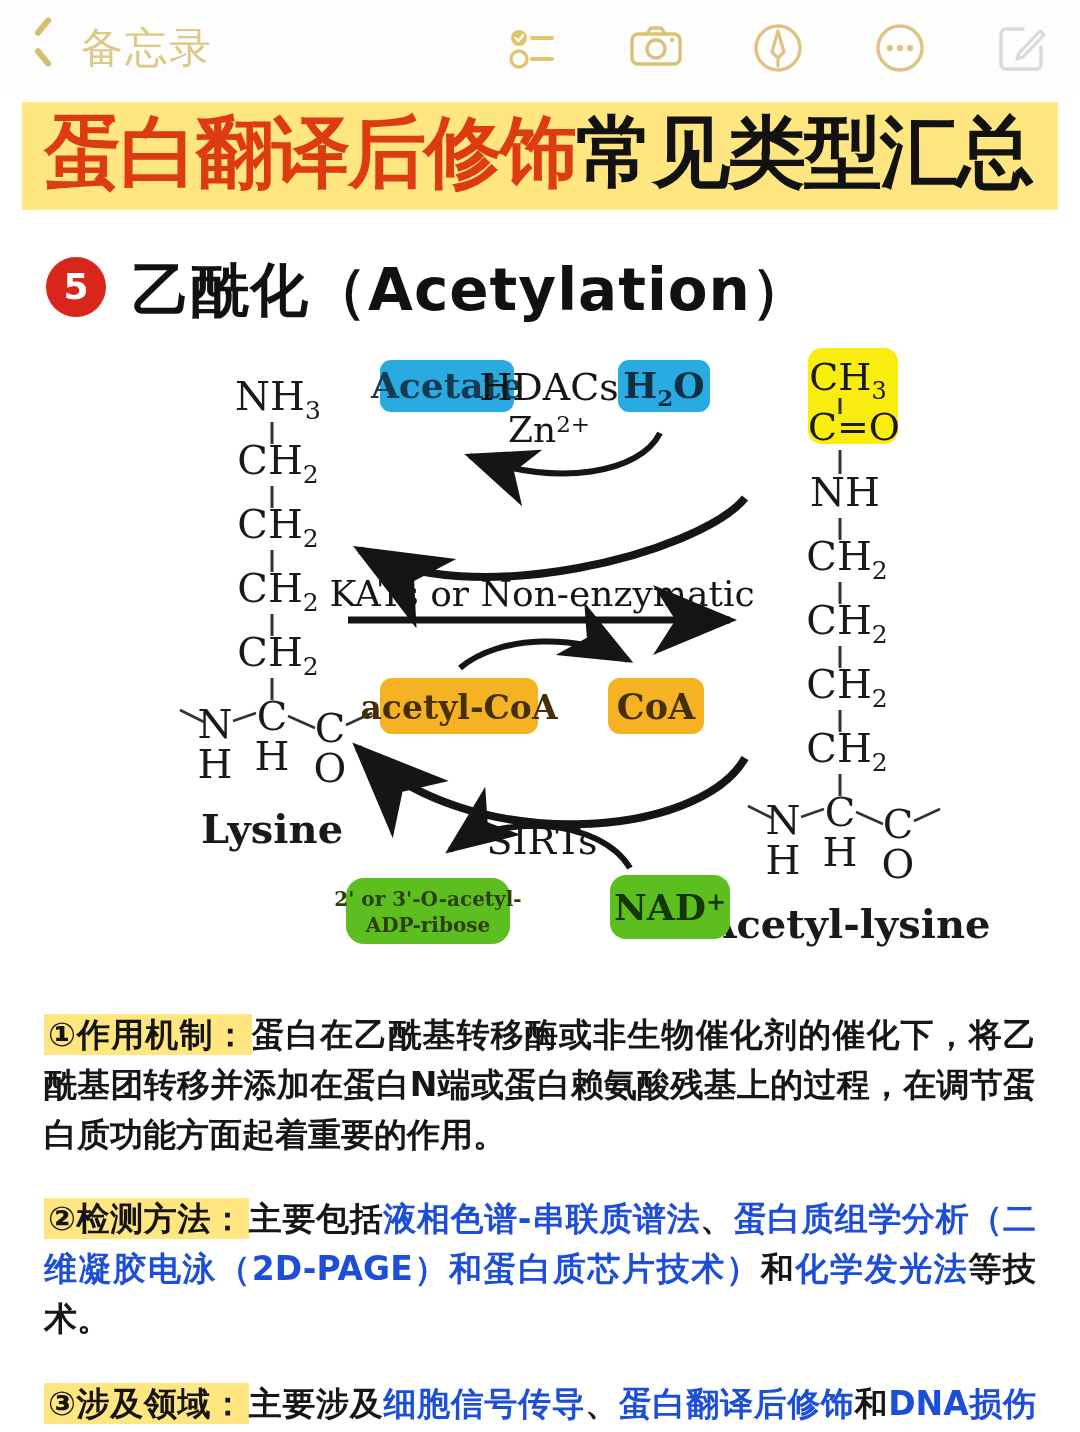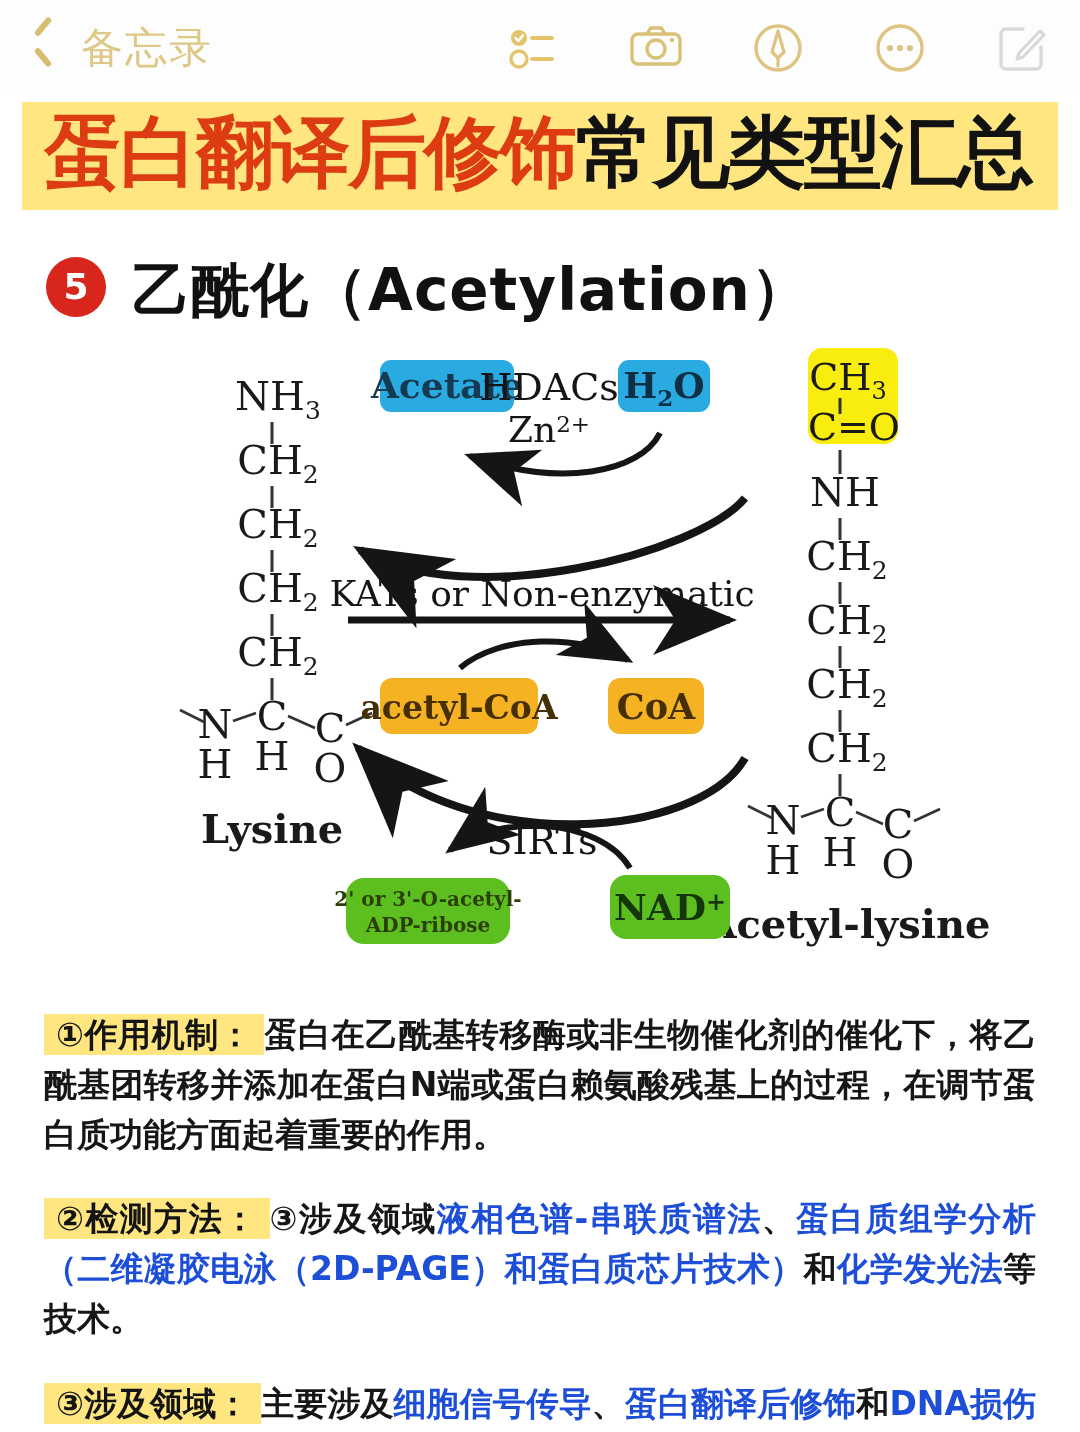--- a/index.html
+++ b/index.html
@@ -106,21 +106,21 @@
     font-size:33px;
     line-height:1.52;
     color:#161616;
     font-weight:bold;
     text-align:justify;
     font-family:"DejaVu Sans","Liberation Sans",sans-serif;
   }
   .lead {
     background:#ffe680;
     color:#141414;
-    padding:1px 12px;
+    padding:1px 4px;
     font-weight:bold;
   }
   .hl-red { color:#1d4ed8; }
 </style>
 </head>
 <body>
 
 <div class="navbar">
   <div class="nav-left">
     <span class="chev"></span>
@@ -286,21 +286,21 @@
 <div class="body-text">
 
   <div class="para">
     <p>
       <span class="lead">①作用机制：</span><span>蛋白在乙酰基转移酶或非生物催化剂的催化下，将乙酰基团转移并添加在蛋白N端或蛋白赖氨酸残基上的过程，在调节蛋白质功能方面起着重要的作用。</span>
     </p>
   </div>
 
   <div class="para">
     <p>
-      <span class="lead">②检测方法：</span><span>③涉及领域</span><span class="hl-red">液相色谱-串联质谱法</span><span>、</span><span class="hl-red">蛋白质组学分析（二维凝胶电泳（2D-PAGE）和蛋白质芯片技术）</span><span>和</span><span class="hl-red">化学发光法</span><span>等技术。</span>
+      <span class="lead">②检测方法：</span><span>主要包括</span><span class="hl-red">液相色谱-串联质谱法</span><span>、</span><span class="hl-red">蛋白质组学分析（二维凝胶电泳（2D-PAGE）和蛋白质芯片技术）</span><span>和</span><span class="hl-red">化学发光法</span><span>等技术。</span>
     </p>
   </div>
 
   <div class="para">
     <p>
       <span class="lead">③涉及领域：</span><span>主要涉及</span><span class="hl-red">细胞信号传导</span><span>、</span><span class="hl-red">蛋白翻译后修饰</span><span>和</span><span class="hl-red">DNA损伤修复</span><span>等生物学研究领域，以及新药的开发和筛选。</span>
     </p>
   </div>
 
 </div>

